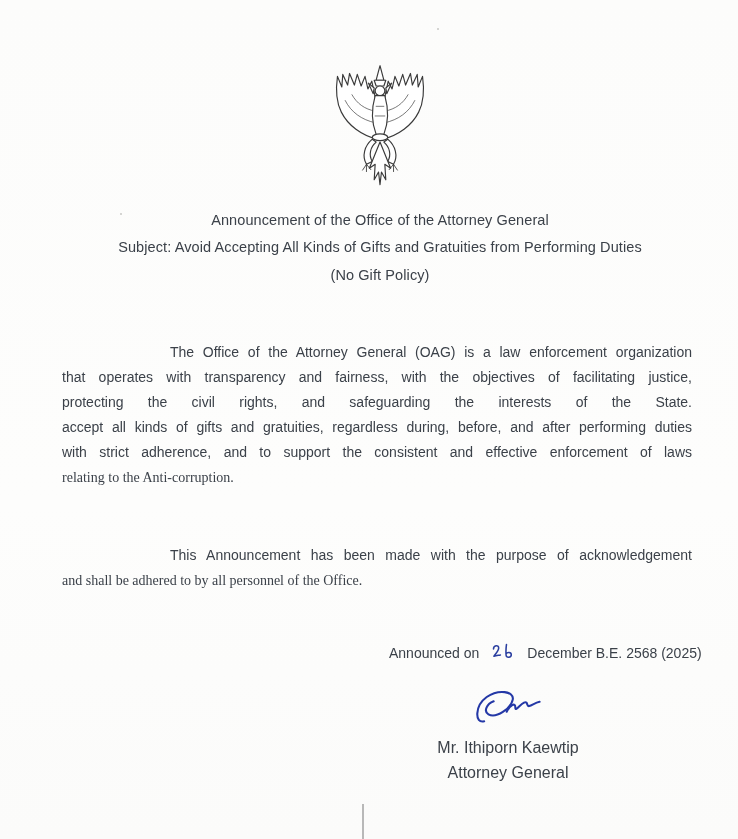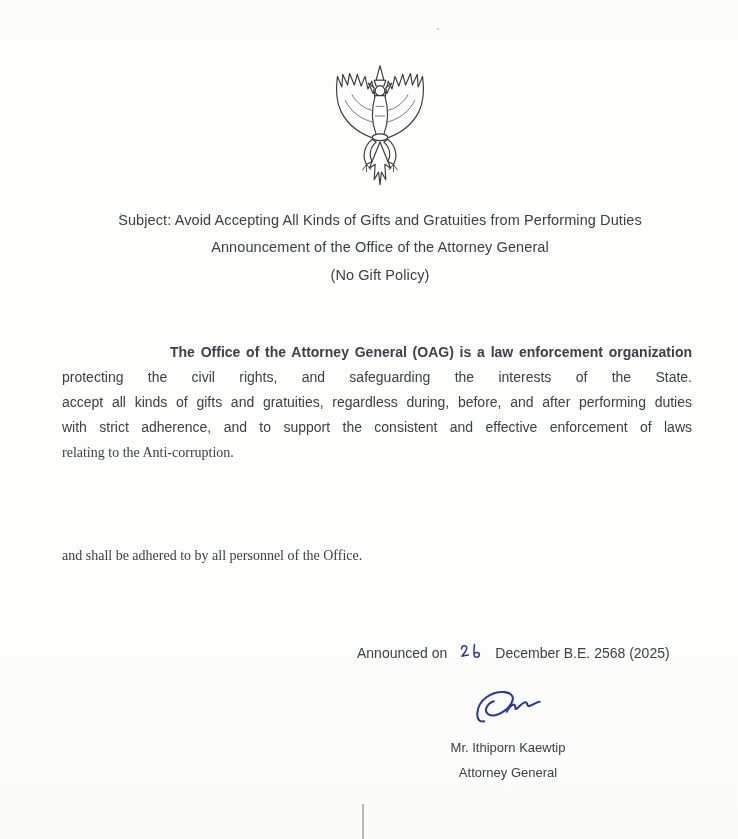--- a/index.html
+++ b/index.html
@@ -26,34 +26,34 @@
     font-size:14px;color:#3b4149;
   }
   #p1{top:340px;}
   #p2{top:543px;}
   .line{
     line-height:25px;
     text-align:justify;
     text-align-last:justify;
     white-space:normal;
   }
-  .line.first{padding-left:108px;font-weight:bold;}
+  .line.first{padding-left:108px;}
   .line.last{text-align-last:left;font-family:Liberation Serif, serif;}
   .announce-row{
-    position:absolute;left:357px;top:639px;
+    position:absolute;left:389px;top:639px;
     display:flex;align-items:baseline;gap:11px;
     font-size:14px;color:#3b4149;
   }
   .handwritten-day{position:relative;top:3px;}
   .signature{
     position:absolute;left:472px;top:687px;width:78px;height:46px;
   }
   .signer-block{
     position:absolute;left:377px;top:736px;width:262px;
-    text-align:center;font-size:13px;line-height:24.5px;color:#3b4149;
+    text-align:center;font-size:16px;line-height:24.5px;color:#3b4149;
   }
   .scan-line{
     position:absolute;left:362px;top:804px;width:2px;height:35px;
     background:#b8b8b8;
   }
   .speck{position:absolute;border-radius:50%;background:#c9c9c6;}
 </style>
 </head>
 <body>
 
@@ -81,34 +81,36 @@
       <path d="M104,154 C88,168 82,188 92,206 L104,200 C96,186 100,170 112,160 Z"></path>
       <path d="M136,154 C152,168 158,188 148,206 L136,200 C144,186 140,170 128,160 Z"></path>
       <path d="M92,206 L84,218 M92,206 L92,221 M92,206 L101,217" fill="none" stroke-width="1.8"></path>
       <path d="M148,206 L156,218 M148,206 L148,221 M148,206 L139,217" fill="none" stroke-width="1.8"></path>
       <path d="M120,160 L98,214 L110,206 L108,238 L117,222 L120,248 L123,222 L132,238 L130,206 L142,214 Z"></path>
     </g>
   </svg>
 </div>
 
 <div class="title-block">
+  <div>Announcement of the Office of the Attorney General</div>
   <div>Subject: Avoid Accepting All Kinds of Gifts and Gratuities from Performing Duties</div>
-  <div>Announcement of the Office of the Attorney General</div>
   <div>(No Gift Policy)</div>
 </div>
 
 <div class="body-para" id="p1">
   <div class="line first">The Office of the Attorney General (OAG) is a law enforcement organization</div>
+  <div class="line">that operates with transparency and fairness, with the objectives of facilitating justice,</div>
   <div class="line">protecting the civil rights, and safeguarding the interests of the State.</div>
   <div class="line">accept all kinds of gifts and gratuities, regardless during, before, and after performing duties</div>
   <div class="line">with strict adherence, and to support the consistent and effective enforcement of laws</div>
   <div class="line last">relating to the Anti-corruption.</div>
 </div>
 
 <div class="body-para" id="p2">
+  <div class="line first">This Announcement has been made with the purpose of acknowledgement</div>
   <div class="line last">and shall be adhered to by all personnel of the Office.</div>
 </div>
 
 <div class="announce-row">
   <span>Announced on</span>
   <span class="handwritten-day" title="๒๖">
     <svg viewBox="0 0 30 22" width="26" height="19" aria-hidden="true">
       <g fill="none" stroke="#2b3fa0" stroke-width="1.8" stroke-linecap="round" stroke-linejoin="round">
         <path d="M4,8 C4,3.5 10,3 10,7 C10,10.5 6.5,13.5 4.5,16.5 C7.5,15.5 10,15.5 12,15"></path>
         <path d="M19,3 C18.3,8 18.3,12 18.6,15.4 C18.9,18.6 24.6,18.4 24.6,14.8 C24.6,11.4 19.6,11.8 18.7,13.6"></path>

